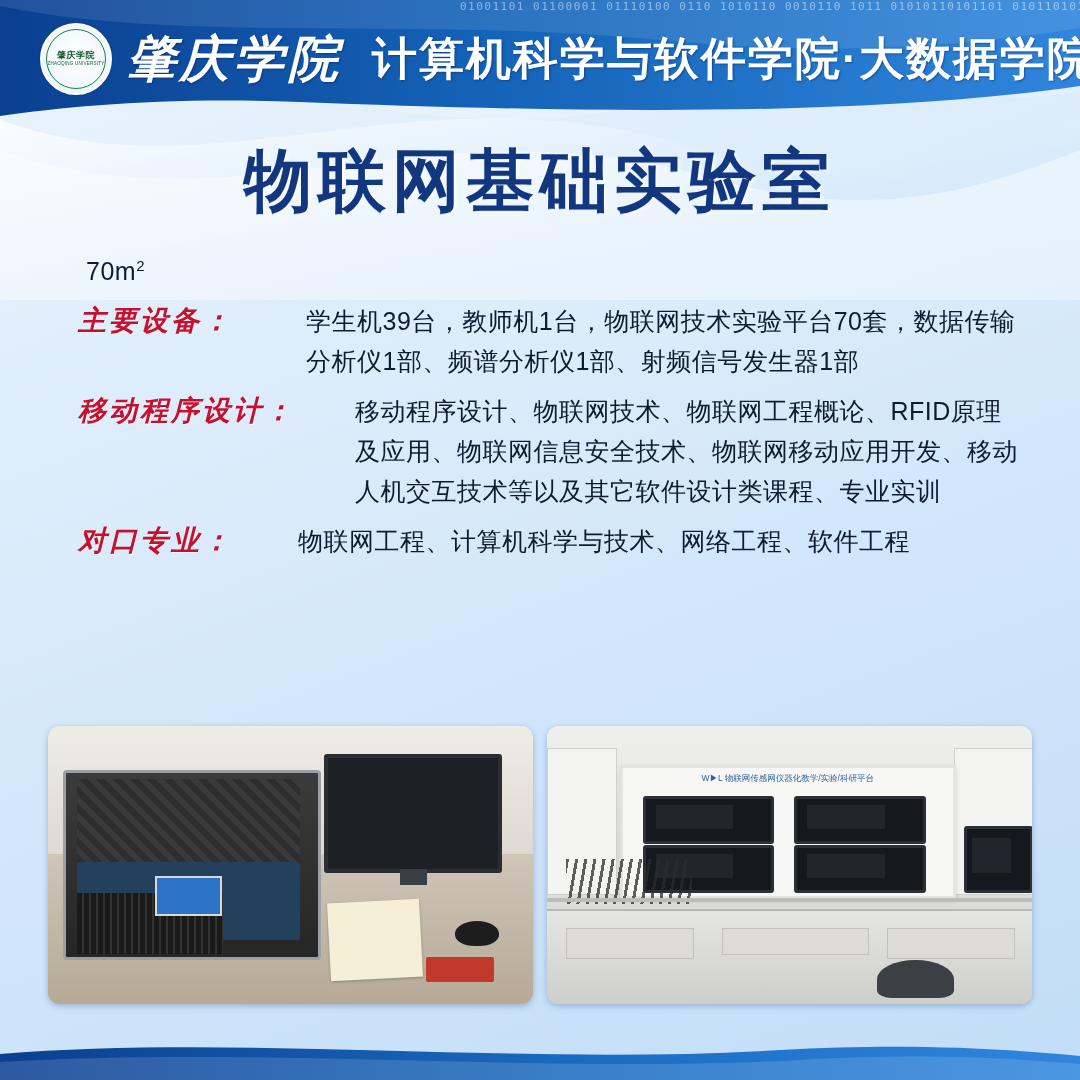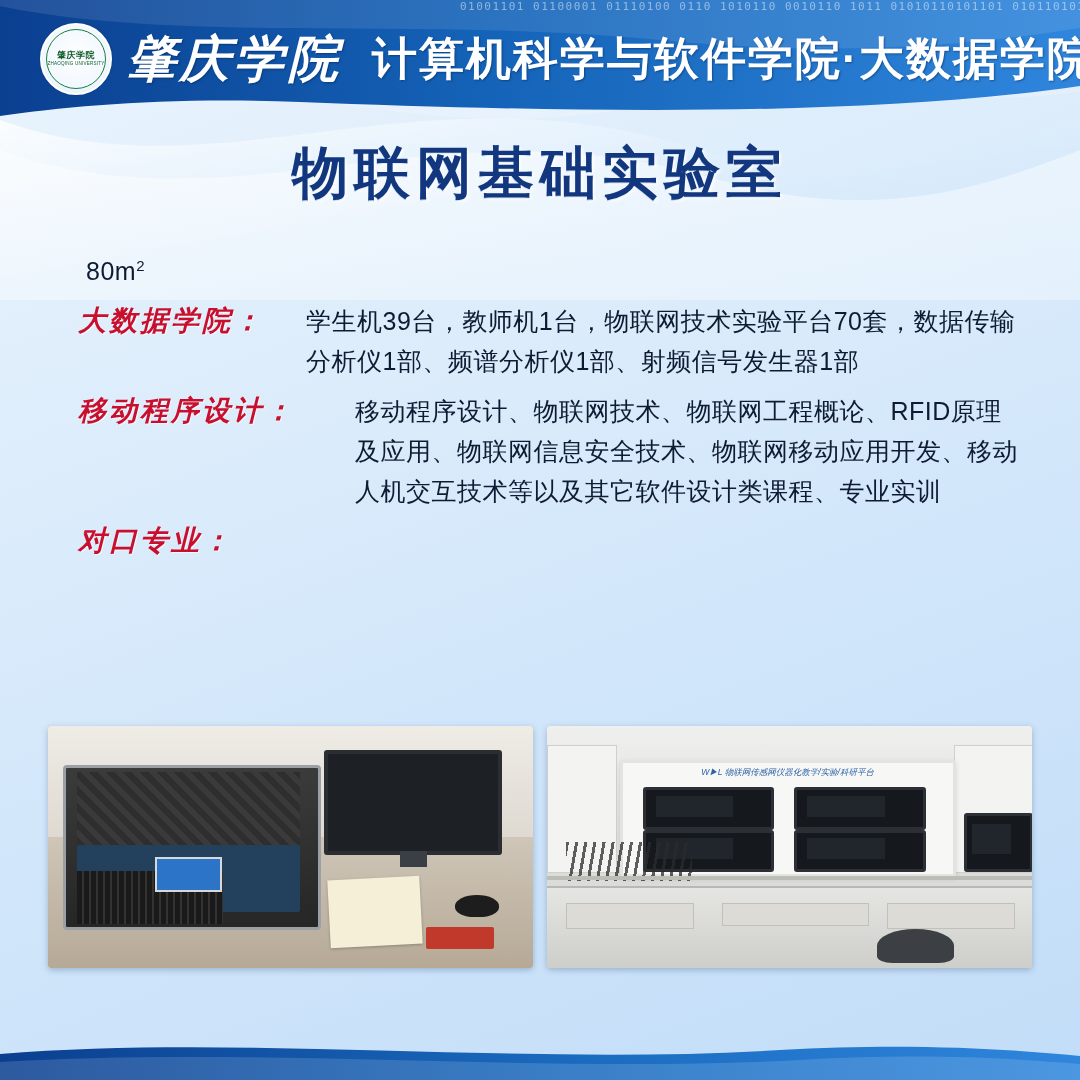--- a/index.html
+++ b/index.html
@@ -128,21 +128,21 @@
   }
 
   
   .title {
     position: absolute;
     top: 136px;
     left: 0;
     width: 1080px;
     text-align: center;
     font-family: "DejaVu Serif", "Liberation Serif", serif;
-    font-size: 56px;
+    font-size: 68px;
     font-weight: bold;
     color: #12377f;
     letter-spacing: 6px;
     text-shadow: 2px 2px 3px rgba(255,255,255,.8), 0 1px 0 #9fc3ea;
   }
 
   
   .specs {
     position: absolute;
     top: 246px;
@@ -196,26 +196,25 @@
     position: absolute;
     left: 48px;
     top: 726px;
     width: 984px;
     height: 278px;
     display: flex;
     gap: 14px;
   }
   .photo {
     flex: 1 1 0;
-    height: 242px;
-    border-radius: 4px;
+    height: 278px;
+    border-radius: 12px;
     overflow: hidden;
     position: relative;
     box-shadow: 0 2px 6px rgba(20,50,90,.28);
-    font-style: italic;
   }
 
   
   .ph1 { background: linear-gradient(180deg,#dfdad2 0%, #cfc8be 45%, #bdb4a8 100%); }
   .ph1 .wall { position:absolute; left:0; top:0; width:100%; height:46%; background: linear-gradient(180deg,#efece6,#ded9d1); }
   .ph1 .desk { position:absolute; left:0; top:46%; width:100%; height:54%; background: linear-gradient(180deg,#cfc6b8,#b6a996); }
   .ph1 .monitor { position:absolute; left:57%; top:10%; width:35%; height:40%; background:#1d2024; border:4px solid #2a2e33; border-radius:3px; }
   .ph1 .monitor:after { content:""; position:absolute; left:42%; bottom:-16px; width:16%; height:16px; background:#3a3f45; }
   .ph1 .case { position:absolute; left:3%; top:16%; width:52%; height:66%; background: linear-gradient(180deg,#3b3b3b,#262626); border:3px solid #9aa0a6; border-radius:4px; }
   .ph1 .foam { position:absolute; left:6%; top:19%; width:46%; height:30%; background:
@@ -295,36 +294,37 @@
       <div class="uni-name">肇庆学院</div>
       <div class="college-name">计算机科学与软件学院·大数据学院</div>
     </div>
   </div>
 
   <div class="title">物联网基础实验室</div>
 
   <div class="specs">
 
     <div class="spec-row r-area">
-      <div class="spec-value"><span>80m</span><sup>2</sup></div>
+      <div class="spec-value"><span>70m</span><sup>2</sup></div>
     </div>
 
 
     <div class="spec-row r-equip">
-      <div class="spec-label">大数据学院：</div>
+      <div class="spec-label">主要设备：</div>
       <div class="spec-value">学生机39台，教师机1台，物联网技术实验平台70套，数据传输分析仪1部、频谱分析仪1部、射频信号发生器1部</div>
     </div>
 
     <div class="spec-row r-course">
       <div class="spec-label">移动程序设计：</div>
       <div class="spec-value">移动程序设计、物联网技术、物联网工程概论、RFID原理及应用、物联网信息安全技术、物联网移动应用开发、移动人机交互技术等以及其它软件设计类课程、专业实训</div>
     </div>
 
     <div class="spec-row r-major">
       <div class="spec-label">对口专业：</div>
+      <div class="spec-value">物联网工程、计算机科学与技术、网络工程、软件工程</div>
     </div>
 
   </div>
 
   <div class="photos">
 
     <div class="photo ph1">
       <div class="wall"></div>
       <div class="desk"></div>
       <div class="monitor"></div>

